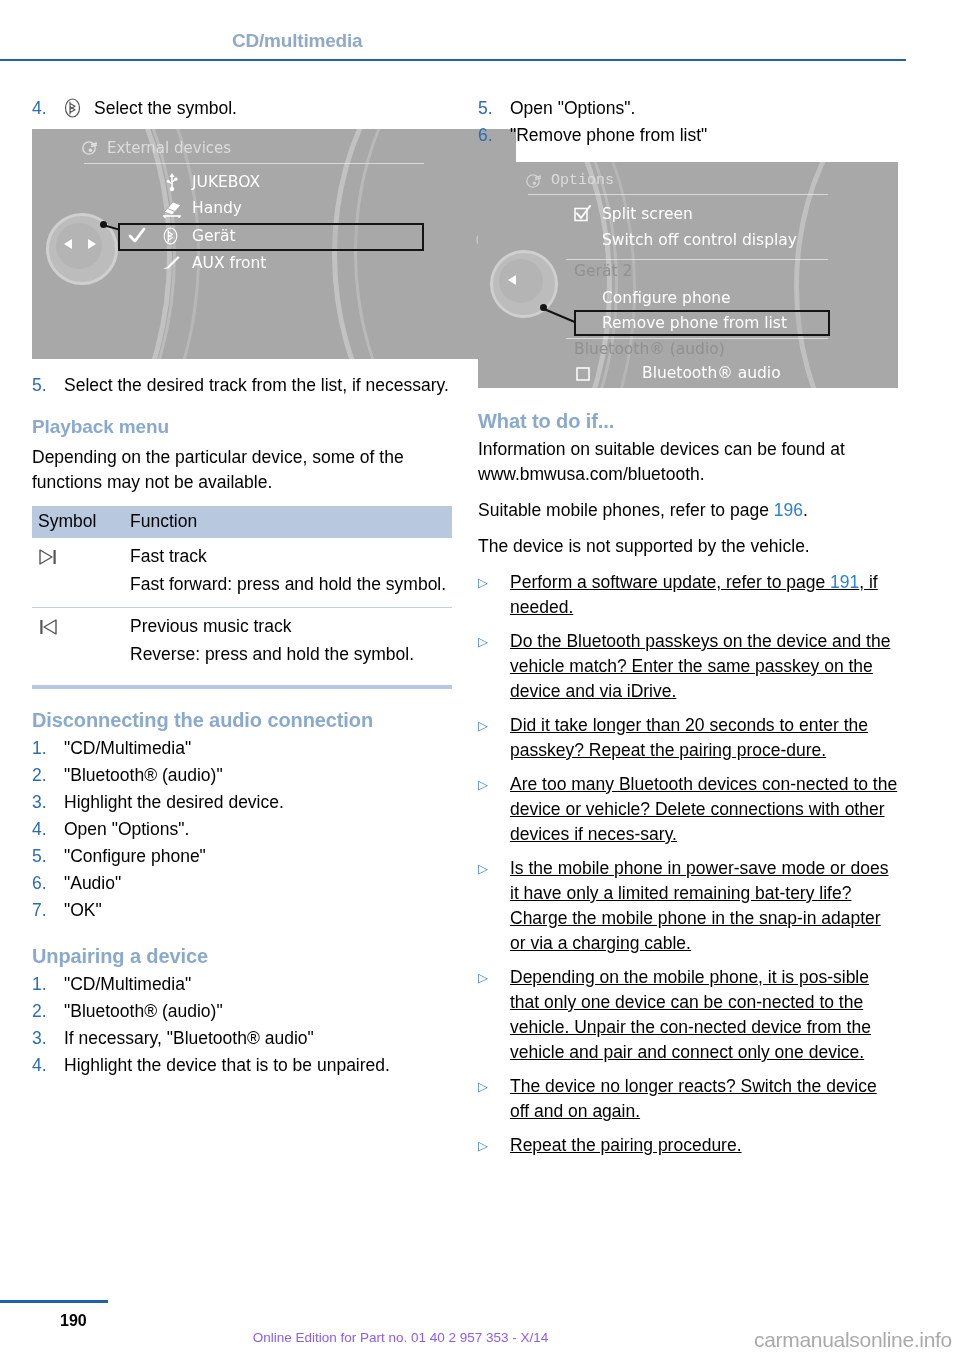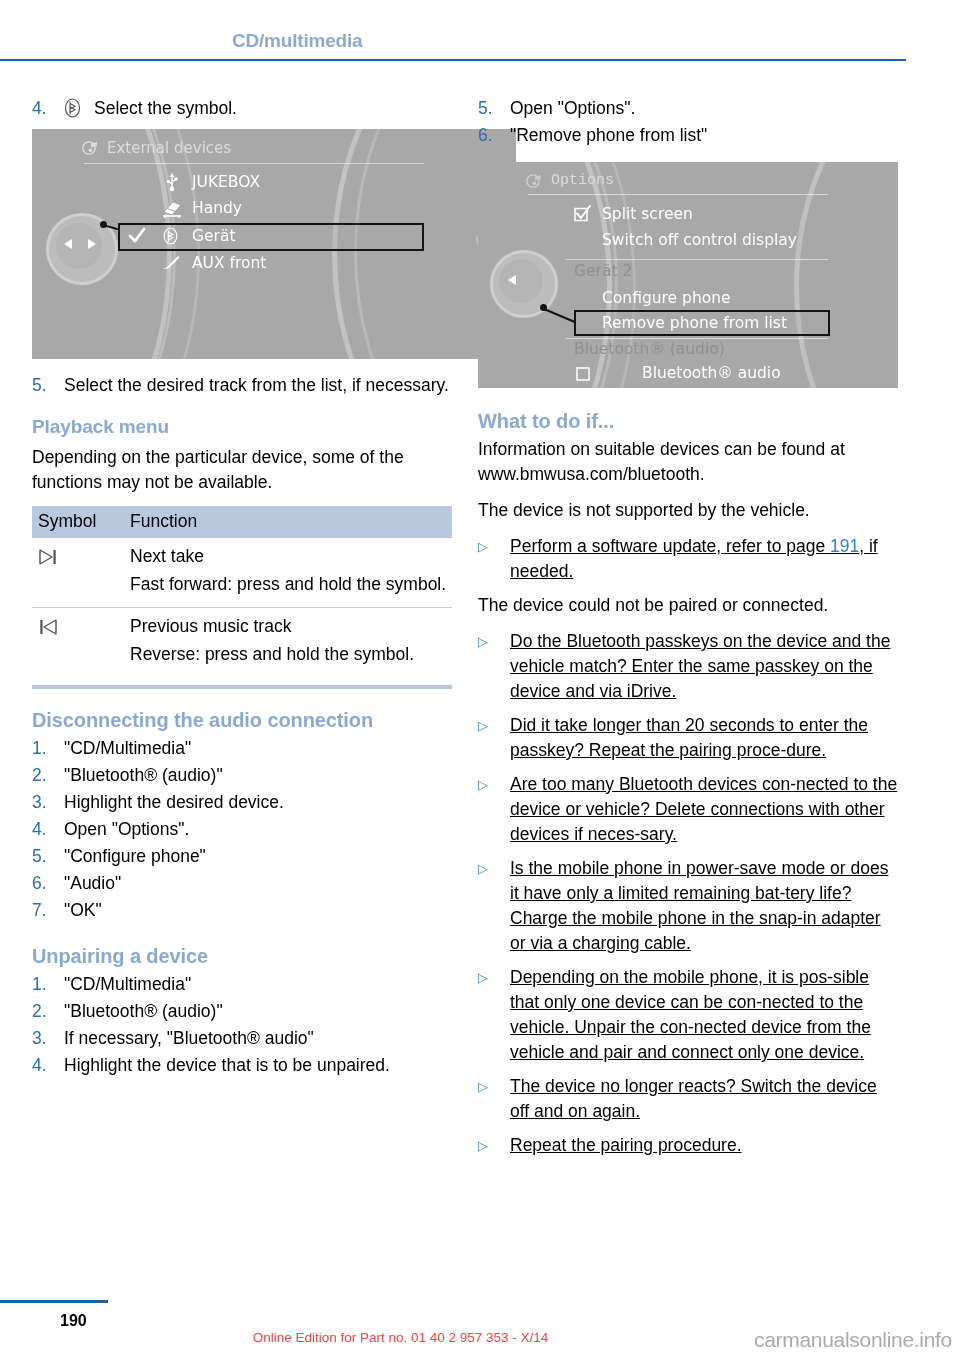--- a/index.html
+++ b/index.html
@@ -233,21 +233,21 @@
     font-size: 16px;
     font-weight: bold;
   }
   .footer-note {
     position: absolute;
     left: 0;
     top: 1330px;
     width: 801px;
     text-align: center;
     font-size: 13.5px;
-    color: #ef4444;
+    color: #8b5cf6;
   }
   .watermark {
     position: absolute;
     right: 8px;
     top: 1328px;
     font-size: 21px;
     color: #9b9b9b;
     opacity: .85;
     letter-spacing: -0.3px;
   }
@@ -380,21 +380,21 @@
     </thead>
     <tbody>
       <tr>
         <td class="c1">
           <svg width="22" height="18" viewBox="0 0 22 18" style="margin-top:4px;">
             <polygon points="2,2 2,16 14,9" fill="none" stroke="#555" stroke-width="1.4" stroke-linejoin="round"></polygon>
             <rect x="15.5" y="2" width="2.2" height="14" fill="#555"></rect>
           </svg>
         </td>
         <td>
-          <div>Next take</div>
+          <div>Fast track</div>
           <div style="margin-top:3px;">Fast forward: press and hold the symbol.</div>
         </td>
       </tr>
       <tr class="last">
         <td class="c1">
           <svg width="22" height="18" viewBox="0 0 22 18" style="margin-top:4px;">
             <polygon points="18,2 18,16 6,9" fill="none" stroke="#555" stroke-width="1.4" stroke-linejoin="round"></polygon>
             <rect x="2.3" y="2" width="2.2" height="14" fill="#555"></rect>
           </svg>
         </td>
@@ -523,28 +523,30 @@
       <svg width="12" height="14" viewBox="0 0 12 14">
           <polygon points="10,2 10,12 2,7" fill="#fff"></polygon>
         </svg>
     </span>
     <div class="leader-dot" style="left:62px;top:142px;"></div>
     <div class="leader" style="left:66px;top:146px;width:34px;height:2px;transform:rotate(23deg);transform-origin:left center;"></div>
   </div>
 
   <h2 class="sub big">What to do if...</h2>
   <p class="para">Information on suitable devices can be found at www.bmwusa.com/bluetooth.</p>
+  <p class="para">
+    <span>Suitable mobile phones, refer to page </span><span class="pagenum">196</span><span>.</span>
+  </p>
   <p class="para">The device is not supported by the vehicle.</p>
 
   <div class="bullet">
     <span class="bullet-mark">▷</span>
     <span class="bullet-txt"><span>Perform a software update, refer to page </span><span class="pagenum">191</span><span>, if needed.</span></span>
   </div>
 
-  <p class="para">The device could not be paired or connected.</p>
 
   <div class="bullet">
     <span class="bullet-mark">▷</span>
     <span class="bullet-txt">Do the Bluetooth passkeys on the device and the vehicle match? Enter the same passkey on the device and via iDrive.</span>
   </div>
   <div class="bullet">
     <span class="bullet-mark">▷</span>
     <span class="bullet-txt">Did it take longer than 20 seconds to enter the passkey? Repeat the pairing proce-dure.</span>
   </div>
   <div class="bullet">

